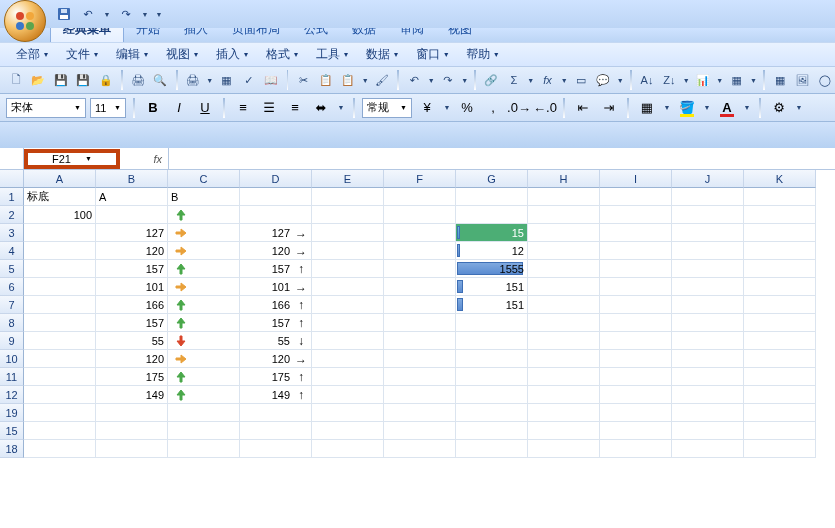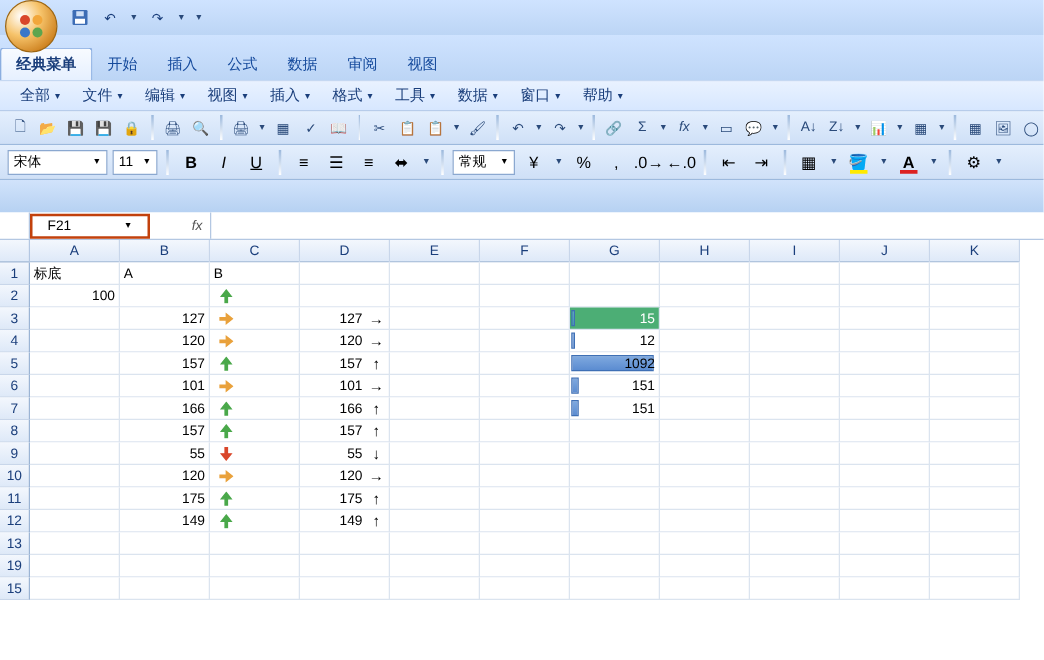--- a/index.html
+++ b/index.html
@@ -4,21 +4,21 @@
 <style>
 * { box-sizing: border-box; margin: 0; padding: 0; font-family: "Microsoft YaHei", "SimSun", sans-serif; }
 body { background: #fff; overflow: hidden; font-size: 11px; }
 
 .titlebar { height: 28px; background: linear-gradient(#cfe3ff,#bcd5f5); display: flex; align-items: center; position: relative; }
 .office-btn { width: 42px; height: 42px; border-radius: 50%; background: radial-gradient(circle at 30% 30%,#fff,#f6c36a 40%,#c77714 85%); margin-left: 4px; margin-top: 14px; border:1px solid #9e6611; position: relative; z-index: 5; display:flex; align-items:center; justify-content:center;}
 .office-btn svg{width:24px;height:24px;}
 .qat { display: flex; align-items: center; margin-left: 8px; gap: 4px; }
 .qat-btn { width: 20px; height: 20px; display:flex; align-items:center; justify-content:center; color:#1a3e7b;}
 .title-text { position:absolute; right:6px; top:6px; color:#4b6ca0; font-size:12px;}
-.tabs { height: 36px; background: linear-gradient(#cfe3ff,#bcd5f5); display: flex; align-items: flex-end; gap: 0; }
+.tabs { height: 14px; background: linear-gradient(#cfe3ff,#bcd5f5); display: flex; align-items: flex-end; padding-left: 50px; gap: 0; }
 .tab { padding: 4px 12px 4px; color:#154a9c; font-size:12px; cursor:pointer;}
 .tab.active { background: linear-gradient(#f8fbff,#e6f0ff); border:1px solid #8baee0; border-bottom:none; border-radius:3px 3px 0 0; color:#1a3e7b; font-weight:bold;}
 
 .menubar { height:24px; background: linear-gradient(#e9f2ff,#d7e7ff); display:flex; align-items:center; padding-left:8px; gap:2px; border-top:1px solid #c5d8f2;}
 .menuitem { padding:3px 8px; color:#1a3e7b; font-size:12px; cursor:pointer; display:flex; align-items:center; gap:2px;}
 .menuitem .dd{font-size:8px; margin-left:2px;}
 
 .toolbar { height:28px; background: linear-gradient(#e4effd,#cfe0f7); display:flex; align-items:center; padding-left:6px; gap:2px; border-top:1px solid #b7ccea; border-bottom:1px solid #9cb9dd;}
 .tbtn { width:22px; height:22px; display:flex; align-items:center; justify-content:center; border:1px solid transparent; border-radius:2px; cursor:pointer; color:#2a4a7a;}
 .tsep{width:2px; height:20px; background:linear-gradient(#9cb9dd,#fff); margin:0 3px;}
@@ -29,21 +29,21 @@
 .combo .dd{margin-left:auto; font-size:7px; padding-left:6px;}
 .font-combo{width:80px;}
 .size-combo{width:36px;}
 .btxt{width:22px;height:22px;display:flex;align-items:center;justify-content:center;cursor:pointer;font-size:13px;border:1px solid transparent;}
 .style-combo{width:50px;}
 
 .spacer{height:26px; background:linear-gradient(#d1e3fb,#b6d1f2);}
 
 .namebox-row{height:22px;background:#fff;border-bottom:1px solid #b3c7e2;display:flex;align-items:center;}
 .rowhdr-gap{width:24px;border-right:1px solid #b3c7e2;height:100%;}
-.namebox{width:96px;height:20px;background:#fff;border:2px solid #c2410c;display:flex;align-items:center;padding:0 12px;font-size:11px;margin-left:0;}
+.namebox{width:96px;height:20px;background:#fff;border:4px solid #c2410c;display:flex;align-items:center;padding:0 24px;font-size:11px;margin-left:0;}
 .namebox .dd{margin-left:auto;font-size:7px;}
 .fx-spacer{width:48px;display:flex;align-items:center;justify-content:flex-end;padding-right:6px;}
 .fx{font-style:italic;color:#555;font-size:11px;}
 .formula-bar{flex:1;border-left:1px solid #b3c7e2;height:100%;}
 
 .grid-wrap{position:relative;height:346px;overflow:hidden;}
 .colhdr-row{display:flex;height:18px;position:sticky;top:0;}
 .corner{width:24px;height:18px;background:linear-gradient(#f3f7fd,#dee9f8);border-right:1px solid #b3c7e2;border-bottom:1px solid #9bb4d4;}
 .colhdr{height:18px;background:linear-gradient(#f3f7fd,#dee9f8);border-right:1px solid #c8d6ea;border-bottom:1px solid #9bb4d4;display:flex;align-items:center;justify-content:center;color:#1a3e7b;font-size:11px;}
 .row{display:flex;height:18px;}
@@ -85,20 +85,21 @@
     <div class="qat-btn">↷</div>
     <div class="tdd">▼</div>
     <div class="tdd">▼</div>
   </div>
 </div>
 
 <div class="tabs">
   <div class="tab active">经典菜单</div>
   <div class="tab">开始</div>
   <div class="tab">插入</div>
+  <div class="tab">页面布局</div>
   <div class="tab">公式</div>
   <div class="tab">数据</div>
   <div class="tab">审阅</div>
   <div class="tab">视图</div>
 </div>
 
 <div class="menubar">
   <div class="menuitem">
       <span>全部</span>
       <span class="dd">▾</span>
@@ -388,21 +389,21 @@
           </span>
         </div>
         <div class="cell cw-D r" style="justify-content: flex-end;">
           <span style="flex:1;text-align:right">157</span>
           <span class="txtarrow">↑</span>
         </div>
         <div class="cell cw-E"></div>
         <div class="cell cw-F"></div>
         <div class="cell cw-G r">
           <div class="dbar" style="width: 66px;"></div>
-          <span style="position: relative; z-index: 2;">1092</span>
+          <span style="position: relative; z-index: 2;">1555</span>
         </div>
         <div class="cell cw-H"></div>
         <div class="cell cw-I"></div>
         <div class="cell cw-J"></div>
         <div class="cell cw-K"></div>
       </div>
       <div class="row">
         <div class="rowhdr">6</div>
         <div class="cell cw-A"></div>
         <div class="cell cw-B r">
@@ -577,49 +578,49 @@
         </div>
         <div class="cell cw-E"></div>
         <div class="cell cw-F"></div>
         <div class="cell cw-G"></div>
         <div class="cell cw-H"></div>
         <div class="cell cw-I"></div>
         <div class="cell cw-J"></div>
         <div class="cell cw-K"></div>
       </div>
       <div class="row">
-        <div class="rowhdr">13</div>
+        <div class="rowhdr">19</div>
         <div class="cell cw-A"></div>
         <div class="cell cw-B"></div>
         <div class="cell cw-C"></div>
         <div class="cell cw-D"></div>
         <div class="cell cw-E"></div>
         <div class="cell cw-F"></div>
         <div class="cell cw-G"></div>
         <div class="cell cw-H"></div>
         <div class="cell cw-I"></div>
         <div class="cell cw-J"></div>
         <div class="cell cw-K"></div>
       </div>
       <div class="row">
-        <div class="rowhdr">19</div>
+        <div class="rowhdr">15</div>
         <div class="cell cw-A"></div>
         <div class="cell cw-B"></div>
         <div class="cell cw-C"></div>
         <div class="cell cw-D"></div>
         <div class="cell cw-E"></div>
         <div class="cell cw-F"></div>
         <div class="cell cw-G"></div>
         <div class="cell cw-H"></div>
         <div class="cell cw-I"></div>
         <div class="cell cw-J"></div>
         <div class="cell cw-K"></div>
       </div>
       <div class="row">
-        <div class="rowhdr">15</div>
+        <div class="rowhdr">18</div>
         <div class="cell cw-A"></div>
         <div class="cell cw-B"></div>
         <div class="cell cw-C"></div>
         <div class="cell cw-D"></div>
         <div class="cell cw-E"></div>
         <div class="cell cw-F"></div>
         <div class="cell cw-G"></div>
         <div class="cell cw-H"></div>
         <div class="cell cw-I"></div>
         <div class="cell cw-J"></div>

